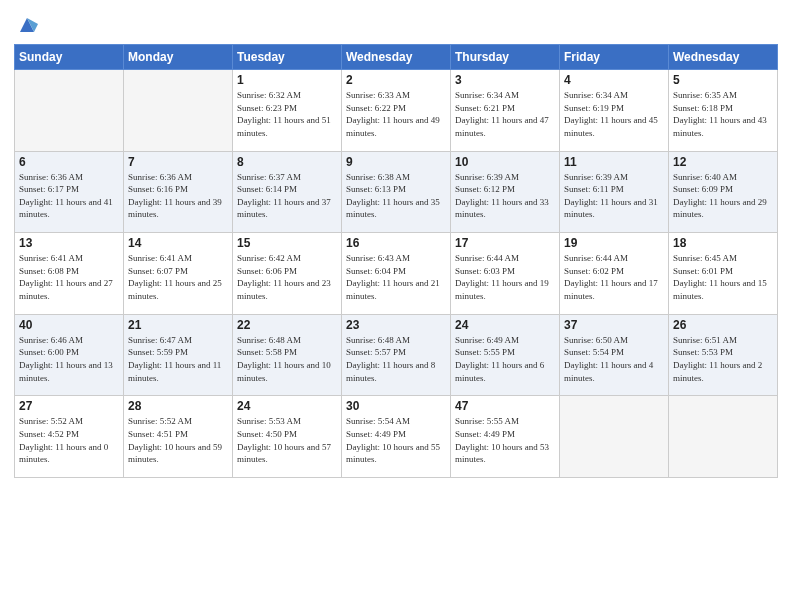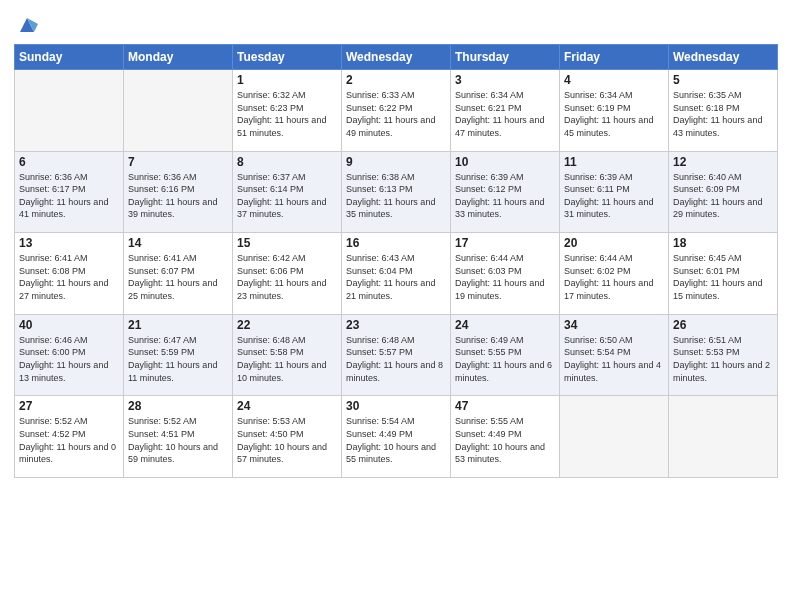--- a/index.html
+++ b/index.html
@@ -96,20 +96,21 @@
       font-size: 12px;
       font-weight: bold;
       color: #222;
       display: block;
       margin-bottom: 2px;
     }
     .day-info {
       font-size: 9px;
       color: #333;
       line-height: 1.4;
+      font-family: Liberation Serif, serif;
     }
     .row-shaded td:not(.empty) {
       background: #eef2f8;
     }
   </style>
 </head>
 <body>
 
 <div class="container">
   <div class="header">
@@ -211,21 +212,21 @@
           </td>
           <td>
             <span class="day-number">16</span>
             <div class="day-info">Sunrise: 6:43 AM<br>Sunset: 6:04 PM<br>Daylight: 11 hours and 21 minutes.</div>
           </td>
           <td>
             <span class="day-number">17</span>
             <div class="day-info">Sunrise: 6:44 AM<br>Sunset: 6:03 PM<br>Daylight: 11 hours and 19 minutes.</div>
           </td>
           <td>
-            <span class="day-number">20</span>
+            <span class="day-number">19</span>
             <div class="day-info">Sunrise: 6:44 AM<br>Sunset: 6:02 PM<br>Daylight: 11 hours and 17 minutes.</div>
           </td>
           <td>
             <span class="day-number">18</span>
             <div class="day-info">Sunrise: 6:45 AM<br>Sunset: 6:01 PM<br>Daylight: 11 hours and 15 minutes.</div>
           </td>
         </tr>
         <tr class="row-shaded">
           <td>
             <span class="day-number">40</span>
@@ -241,21 +242,21 @@
           </td>
           <td>
             <span class="day-number">23</span>
             <div class="day-info">Sunrise: 6:48 AM<br>Sunset: 5:57 PM<br>Daylight: 11 hours and 8 minutes.</div>
           </td>
           <td>
             <span class="day-number">24</span>
             <div class="day-info">Sunrise: 6:49 AM<br>Sunset: 5:55 PM<br>Daylight: 11 hours and 6 minutes.</div>
           </td>
           <td>
-            <span class="day-number">34</span>
+            <span class="day-number">37</span>
             <div class="day-info">Sunrise: 6:50 AM<br>Sunset: 5:54 PM<br>Daylight: 11 hours and 4 minutes.</div>
           </td>
           <td>
             <span class="day-number">26</span>
             <div class="day-info">Sunrise: 6:51 AM<br>Sunset: 5:53 PM<br>Daylight: 11 hours and 2 minutes.</div>
           </td>
         </tr>
         <tr>
           <td>
             <span class="day-number">27</span>

